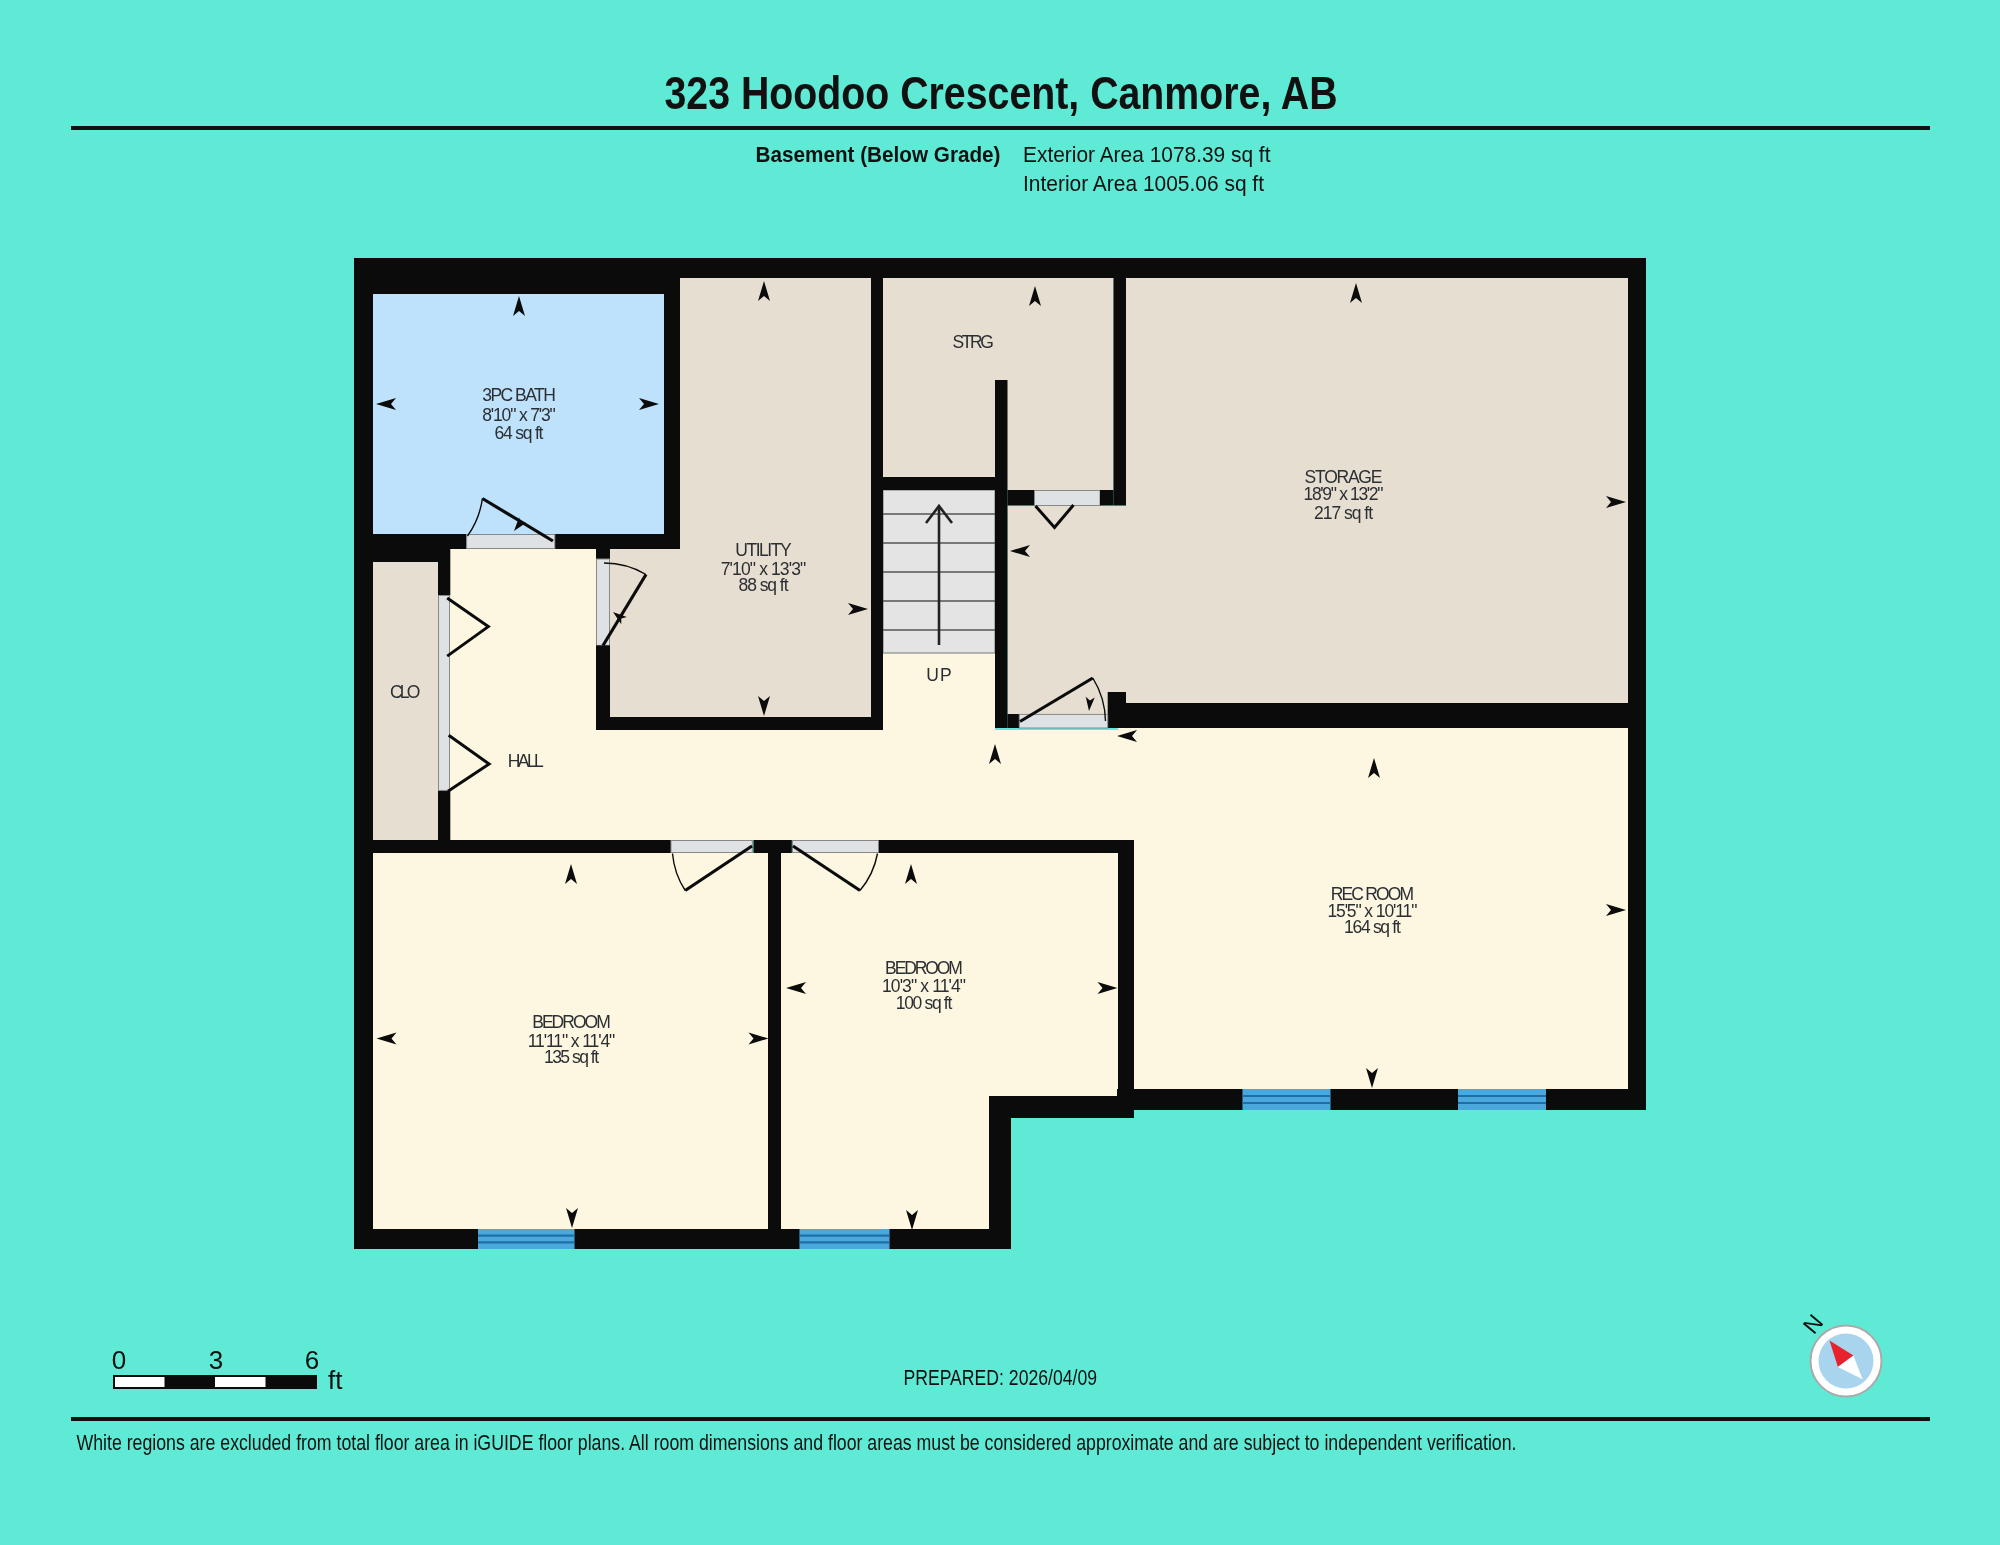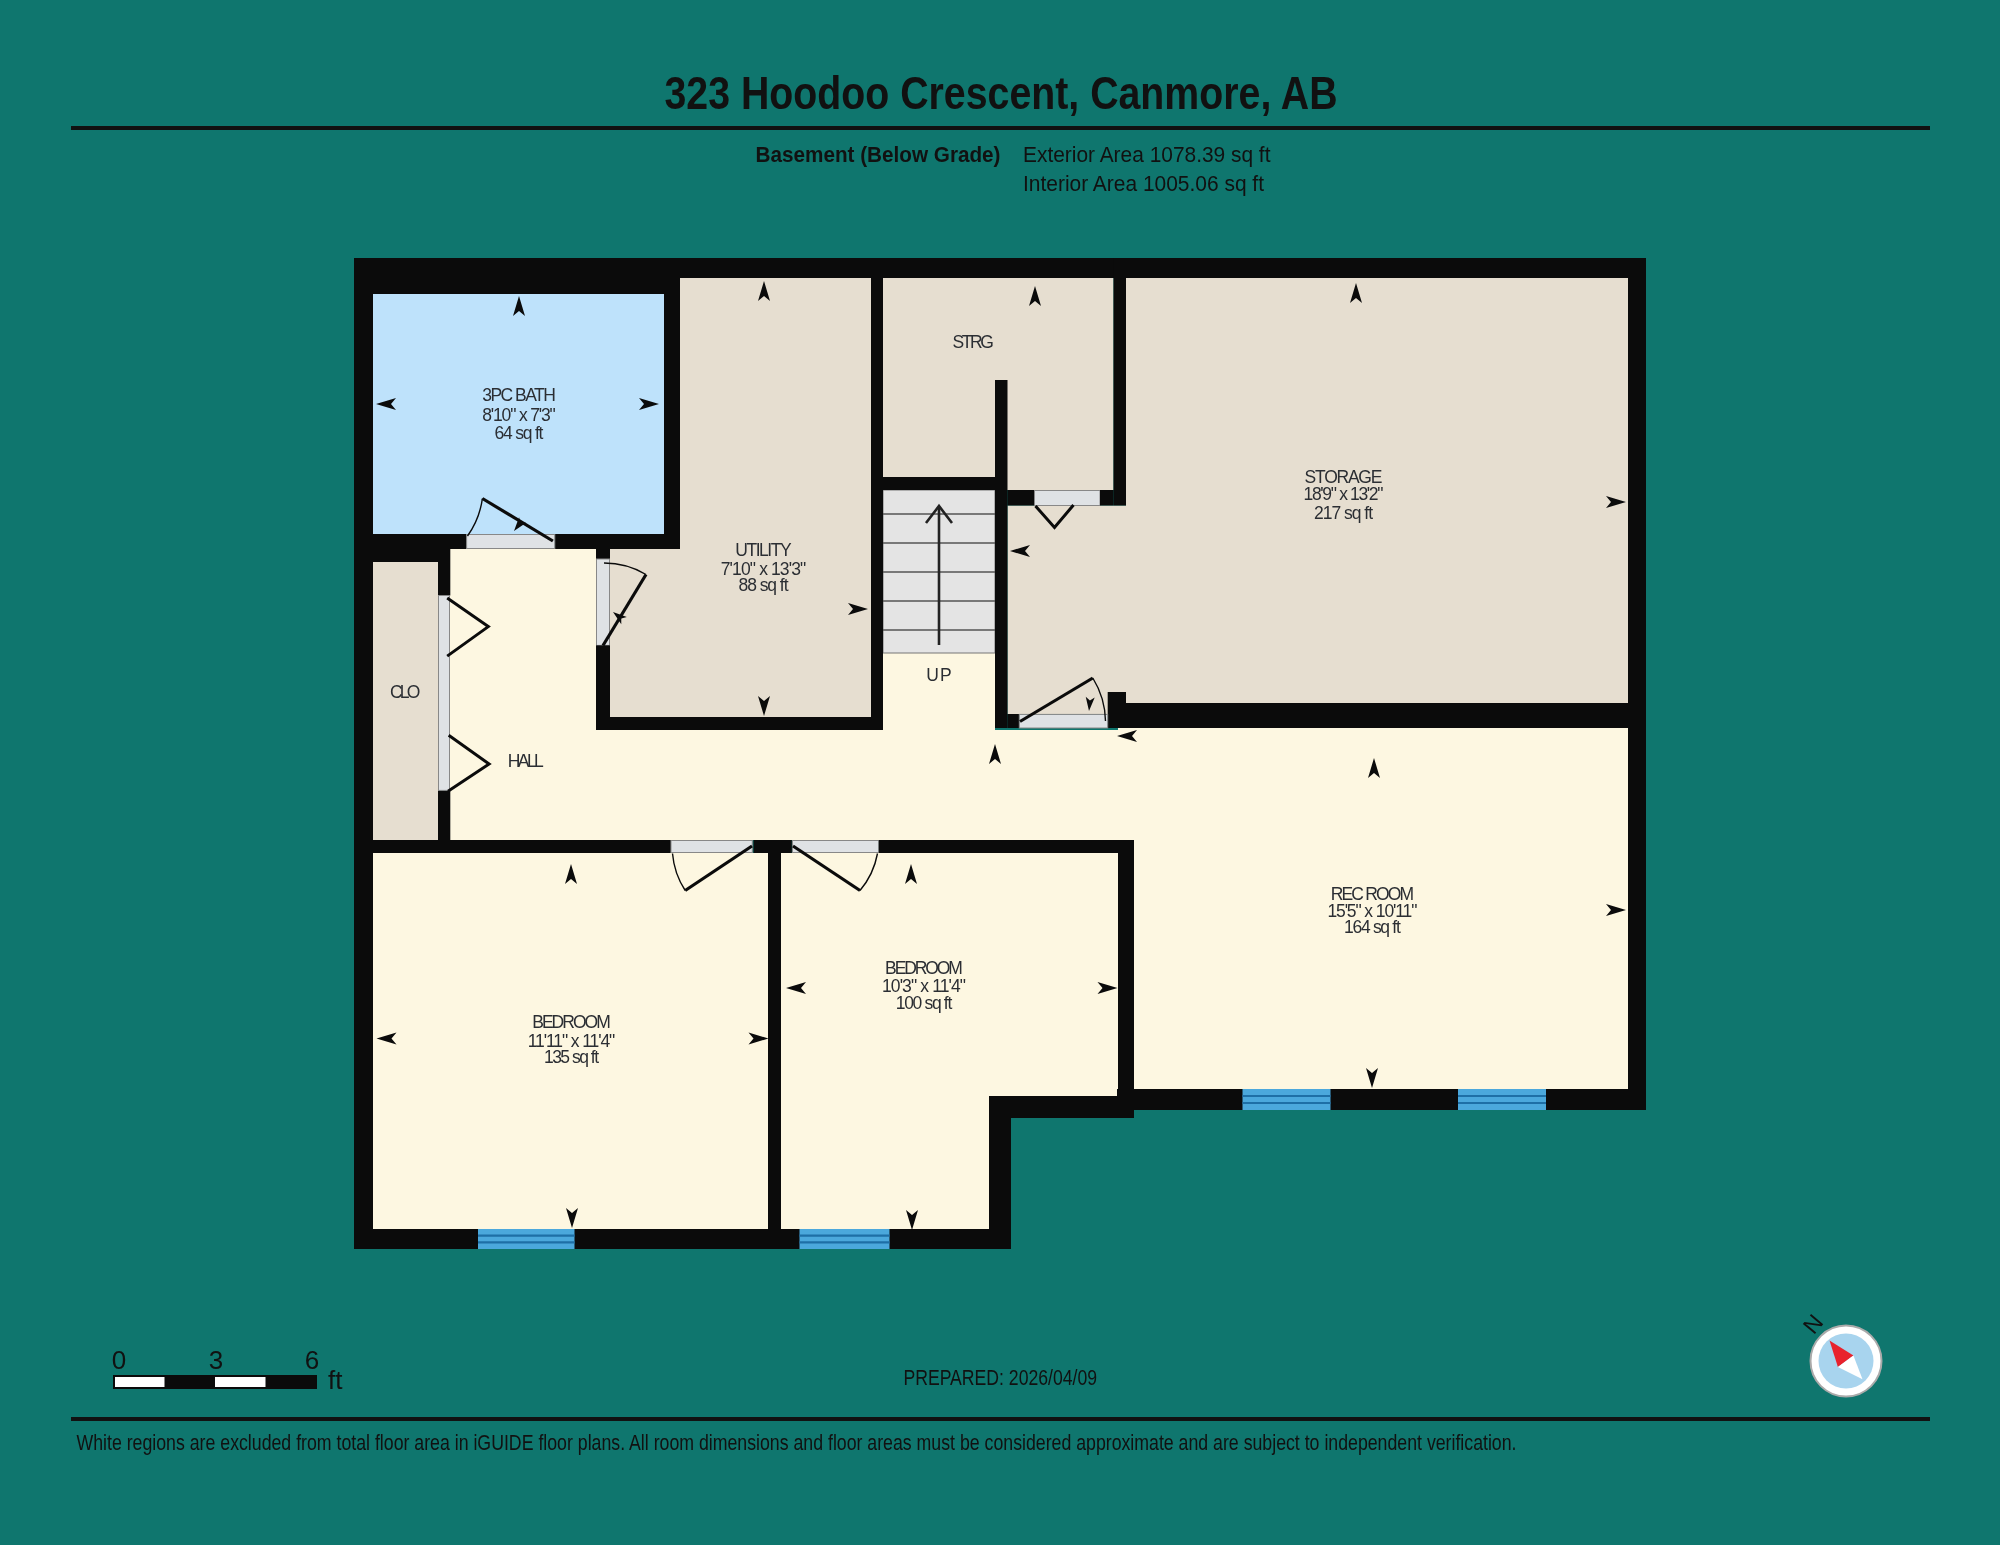--- a/index.html
+++ b/index.html
@@ -1,16 +1,16 @@
 <!DOCTYPE html>
 <html><head>
 <meta charset="utf-8">
 <style>
   html,body{margin:0;padding:0;background:#ffffff;}
-  #page{position:relative;width:2000px;height:1545px;background:#0f766e;overflow:hidden;
+  #page{position:relative;width:2000px;height:1545px;background:#5eead4;overflow:hidden;
         font-family:"Liberation Sans", sans-serif;}
   .abs{position:absolute;}
 </style>
 </head>
 <body>
 <div id="page">
 
   <div class="abs" style="left:71px;top:126px;width:1859px;height:4px;background:#111;"></div>
 
   <svg class="abs" style="left:0;top:0;" width="2000" height="1545" viewBox="0 0 2000 1545">

